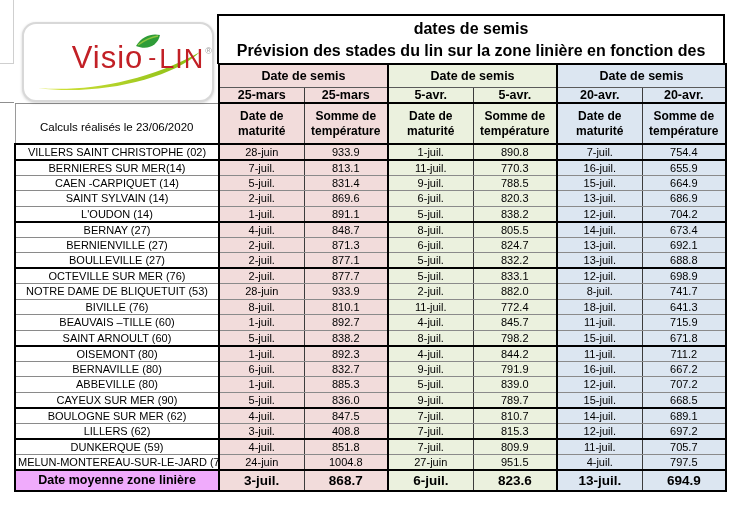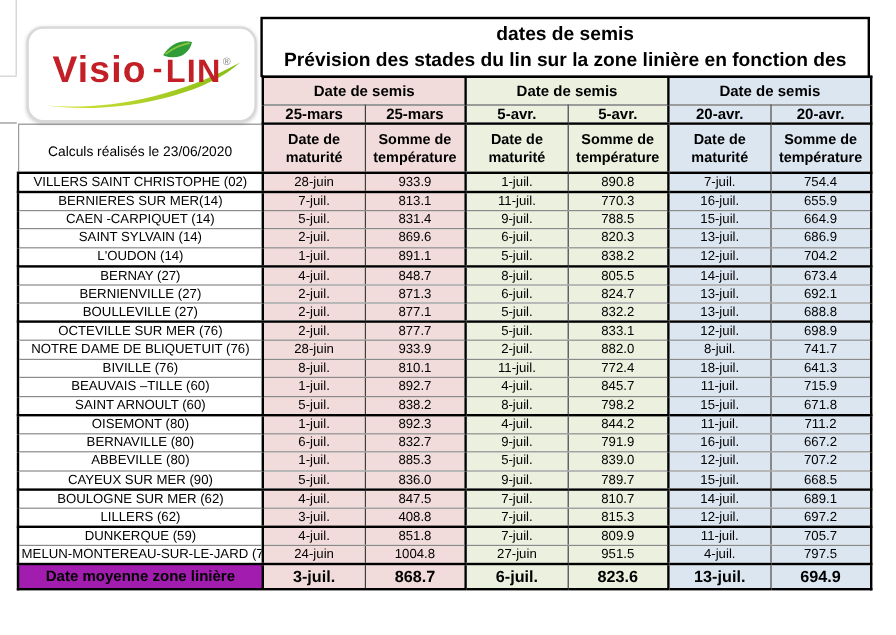--- a/index.html
+++ b/index.html
@@ -13,22 +13,22 @@
   .grid-h1 { position:absolute; left:0;   top:63px;  width:14px; height:1px;  background:#cfcfcf; }
   .grid-h2 { position:absolute; left:0;   top:102px; width:14px; height:1px;  background:#8f8f8f; }
 
   
   .logo {
     position:absolute; left:22px; top:22px; width:188px; height:76px;
     background:#fff; border:2px solid #d8d8d8; border-radius:14px;
     box-shadow:0 1px 3px rgba(0,0,0,.18); z-index:5;
   }
   .logo-text {
-    position:absolute; left:0; right:0; top:16px; text-align:center;
-    white-space:nowrap; font-weight:bold; color:var(--logo-red,#c22026);
+    position:absolute; left:0; right:0; top:16px; text-align:right;
+    white-space:nowrap; font-weight:normal; color:var(--logo-red,#c22026);
   }
   .logo-text .w1  { font-size:31px; letter-spacing:1px; }
   .logo-text .dsh { font-size:24px; margin:0 3px 0 5px; vertical-align:3px; }
   .logo-text .w2  { font-size:27px; letter-spacing:1px; }
   .logo-text .reg { font-size:9px; color:#9b9b9b; vertical-align:14px; margin-left:1px; }
   .logo svg { position:absolute; left:0; top:0; }
 
   
   .title-box {
     position:absolute; left:217px; top:14px; width:504px; height:45px;
@@ -63,21 +63,21 @@
   .sub { font-weight:bold; font-size:12px; line-height:15px; white-space:normal;
          border-bottom:2px solid #000; }
   .calc{ background:#fff; font-size:11.5px; border-left:1px solid #9a9a9a;
          border-bottom:2px solid #000; padding-top:8px; }
 
   tbody td { border-bottom:1px solid #8a8a8a; }
   tbody tr.group-end td { border-bottom:2px solid #000; }
   tbody td.name { border-left:2px solid #000; background:#fff; }
 
   tfoot td { border-top:2px solid #000; border-bottom:2px solid #000; font-weight:bold; }
-  tfoot td.f-label { border-left:2px solid #000; background:#a21caf; font-size:12.5px; }
+  tfoot td.f-label { border-left:2px solid #000; background:#f0abfc; font-size:12.5px; }
   tfoot td.fv { font-size:13.5px; }
 </style>
 </head>
 <body>
 
 <div id="canvas">
 
   <div class="grid-v"></div>
   <div class="grid-h1"></div>
   <div class="grid-h2"></div>
@@ -216,21 +216,21 @@
         <tr>
           <td class="name">OCTEVILLE SUR MER (76)</td>
           <td class="g0 v-thick">2-juil.</td>
           <td class="g0 v-thin">877.7</td>
           <td class="g1 v-thick">5-juil.</td>
           <td class="g1 v-thin">833.1</td>
           <td class="g2 v-thick">12-juil.</td>
           <td class="g2 v-thin last">698.9</td>
         </tr>
         <tr>
-          <td class="name">NOTRE DAME DE BLIQUETUIT (76)</td>
+          <td class="name">NOTRE DAME DE BLIQUETUIT (53)</td>
           <td class="g0 v-thick">28-juin</td>
           <td class="g0 v-thin">933.9</td>
           <td class="g1 v-thick">2-juil.</td>
           <td class="g1 v-thin">882.0</td>
           <td class="g2 v-thick">8-juil.</td>
           <td class="g2 v-thin last">741.7</td>
         </tr>
         <tr>
           <td class="name">BIVILLE (76)</td>
           <td class="g0 v-thick">8-juil.</td>

